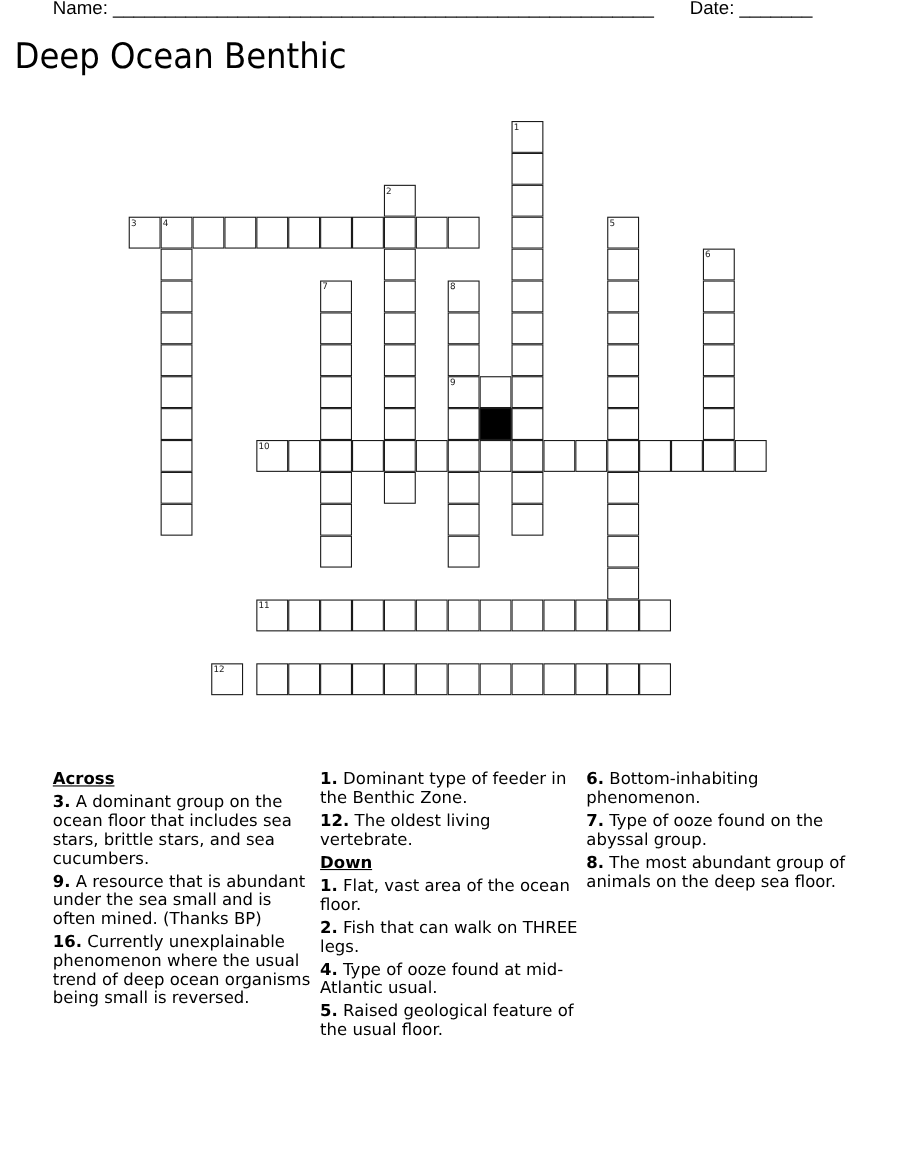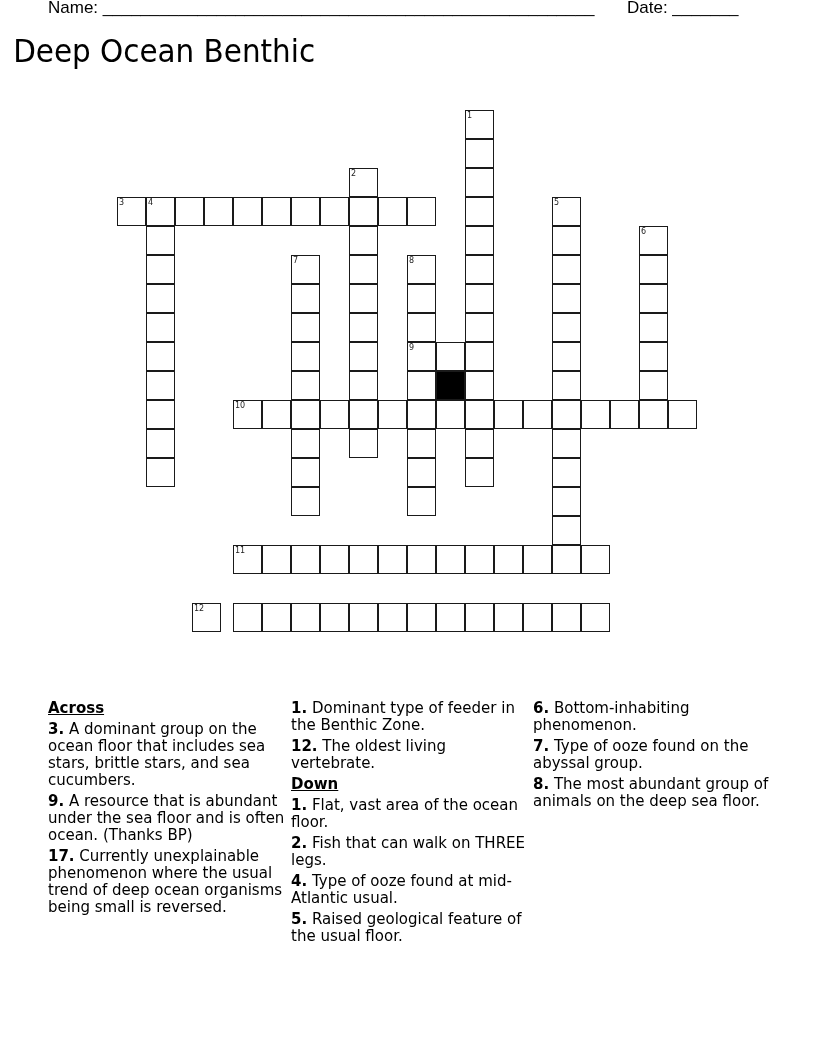--- a/index.html
+++ b/index.html
@@ -170,22 +170,22 @@
     <div class="cell" style="left: 494px; top: 603px;"></div>
     <div class="cell" style="left: 523px; top: 603px;"></div>
     <div class="cell" style="left: 552px; top: 603px;"></div>
     <div class="cell" style="left: 581px; top: 603px;"></div>
     <div class="cell black" style="left: 436px; top: 371px;"></div>
   </div>
 
 <div class="clues col1">
   <div class="sec-title">Across</div>
   <div class="clue"><b>3.</b> <span>A dominant group on the ocean floor that includes sea stars, brittle stars, and sea cucumbers.</span></div>
-  <div class="clue"><b>9.</b> <span>A resource that is abundant under the sea floor and is often ocean. (Thanks BP)</span></div>
-  <div class="clue"><b>17.</b> <span>Currently unexplainable phenomenon where the usual trend of deep ocean organisms being small is reversed.</span></div>
+  <div class="clue"><b>9.</b> <span>A resource that is abundant under the sea small and is often mined. (Thanks BP)</span></div>
+  <div class="clue"><b>16.</b> <span>Currently unexplainable phenomenon where the usual trend of deep ocean organisms being small is reversed.</span></div>
 </div>
 
 <div class="clues col2">
   <div class="clue"><b>1.</b> <span>Dominant type of feeder in the Benthic Zone.</span></div>
   <div class="clue"><b>12.</b> <span>The oldest living vertebrate.</span></div>
   <div class="sec-title">Down</div>
   <div class="clue"><b>1.</b> <span>Flat, vast area of the ocean floor.</span></div>
   <div class="clue"><b>2.</b> <span>Fish that can walk on THREE legs.</span></div>
   <div class="clue"><b>4.</b> <span>Type of ooze found at mid-Atlantic usual.</span></div>
   <div class="clue"><b>5.</b> <span>Raised geological feature of the usual floor.</span></div>

